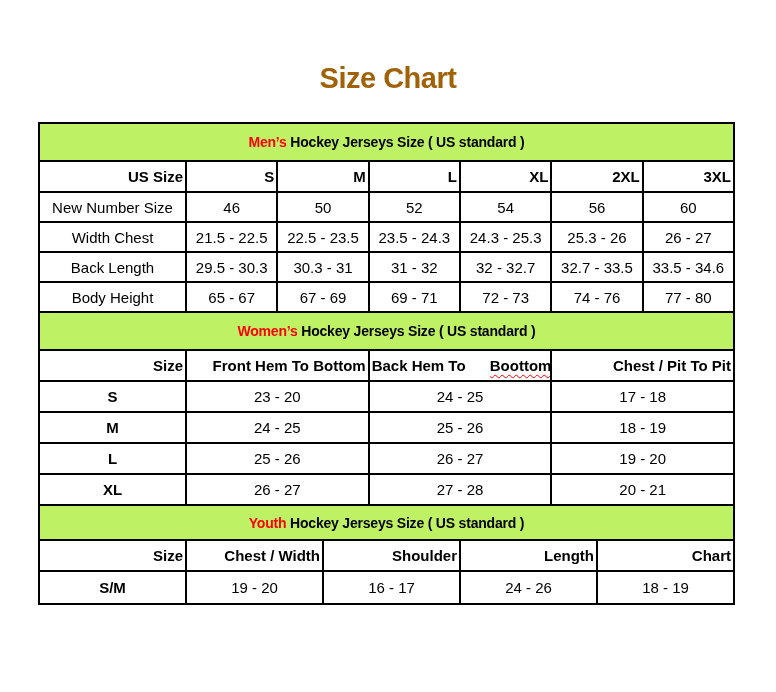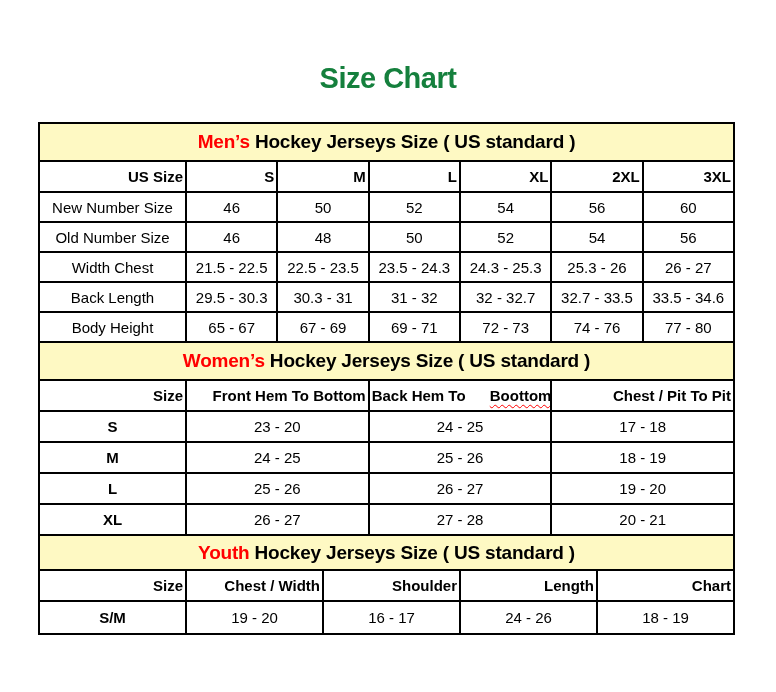--- a/index.html
+++ b/index.html
@@ -8,21 +8,21 @@
     background: #ffffff;
     width: 776px;
     height: 692px;
     overflow: hidden;
     font-family: "Liberation Sans", sans-serif;
   }
   .page-title {
     margin: 0;
     padding-top: 62px;
     text-align: center;
-    color: #15803d;
+    color: #a16207;
     font-size: 29px;
     font-weight: bold;
     letter-spacing: -0.5px;
   }
   .chart-wrap {
     position: absolute;
     left: 38px;
     top: 122px;
     width: 697px;
   }
@@ -37,22 +37,22 @@
     text-align: center;
     vertical-align: middle;
     padding: 0 2px;
     font-size: 15px;
     color: #000;
     overflow: hidden;
     white-space: nowrap;
   }
   col.c-first { width: 147px; }
   .section-header {
-    background: #fef9c3;
-    font-size: 19px;
+    background: #bef264;
+    font-size: 14px;
     font-weight: bold;
     height: 36px;
     letter-spacing: -0.2px;
     margin-top: 45px;
   }
   .t-youth .section-header { height: 33px; }
   .accent { color: #ff0000; }
   .cols-row th { font-weight: bold; height: 29px; text-align: right; }
   tbody td { font-weight: normal; height: 28px; }
   .t-womens tbody td { height: 29px; }
@@ -101,29 +101,20 @@
         <tr>
           <td class="row-label">New Number Size</td>
           <td>46</td>
           <td>50</td>
           <td>52</td>
           <td>54</td>
           <td>56</td>
           <td>60</td>
         </tr>
         <tr>
-          <td class="row-label">Old Number Size</td>
-          <td>46</td>
-          <td>48</td>
-          <td>50</td>
-          <td>52</td>
-          <td>54</td>
-          <td>56</td>
-        </tr>
-        <tr>
           <td class="row-label">Width Chest</td>
           <td>21.5 - 22.5</td>
           <td>22.5 - 23.5</td>
           <td>23.5 - 24.3</td>
           <td>24.3 - 25.3</td>
           <td>25.3 - 26</td>
           <td>26 - 27</td>
         </tr>
         <tr>
           <td class="row-label">Back Length</td>

